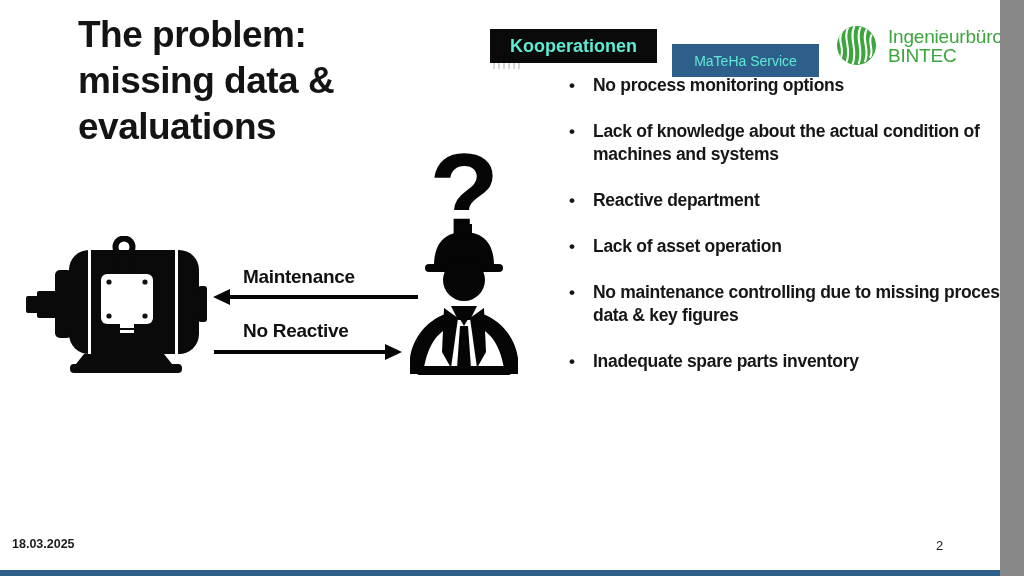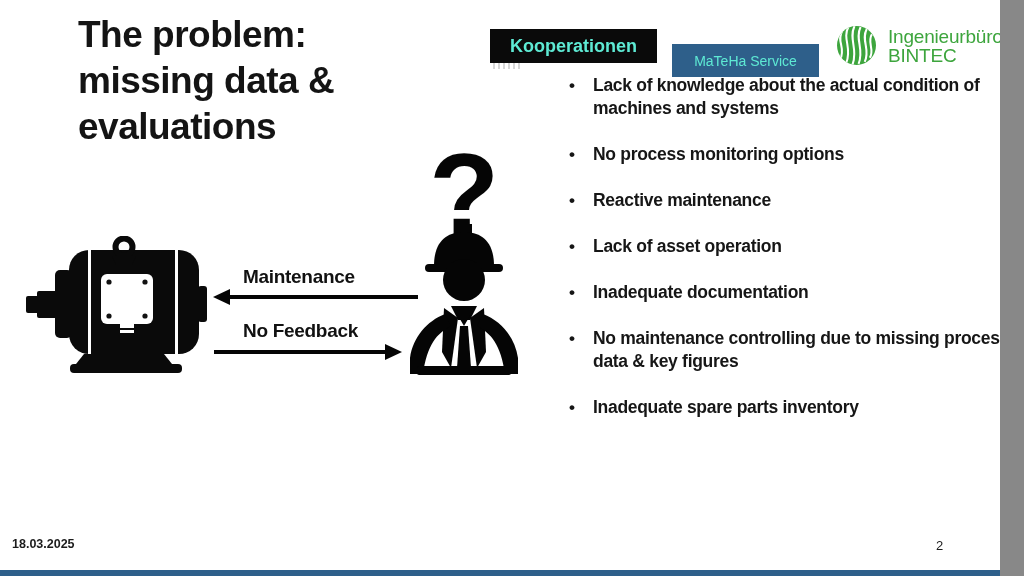--- a/index.html
+++ b/index.html
@@ -90,25 +90,24 @@
         <path d="M35,9 C30,17 38,24 33,32"></path>
       </g>
     </svg>
     <div id="logo-text">
       <div>Ingenieurbüro</div>
       <div>BINTEC</div>
     </div>
   </div>
 
   <ul id="bullets">
+    <li>No process monitoring options</li>
     <li>Lack of knowledge about the actual condition of machines and systems</li>
-    <li>No process monitoring options</li>
-    <li>Reactive maintenance</li>
+    <li>Reactive department</li>
     <li>Lack of asset operation</li>
-    <li>Inadequate documentation</li>
     <li>No maintenance controlling due to missing process data &amp; key figures</li>
     <li>Inadequate spare parts inventory</li>
   </ul>
 
   <svg id="motor-icon" width="196" height="142" viewBox="0 0 196 142">
     <g fill="#0a0a0a">
       <rect x="2" y="60" width="13" height="17" rx="2"></rect>
       <rect x="13" y="55" width="20" height="27" rx="2"></rect>
       <rect x="31" y="34" width="17" height="68" rx="5"></rect>
       <rect x="45" y="14" width="130" height="104" rx="20"></rect>
@@ -130,21 +129,21 @@
     <rect x="96" y="88" width="14" height="4" fill="#ffffff"></rect>
     <rect x="96" y="94" width="14" height="3" fill="#ffffff"></rect>
   </svg>
 
   <span id="label-maintenance" class="arrow-label">Maintenance</span>
   <div id="arrow-maintenance" class="arrow">
     <div class="head-l"></div>
     <div class="line"></div>
   </div>
 
-  <span id="label-nofeedback" class="arrow-label">No Feedback</span>
+  <span id="label-nofeedback" class="arrow-label">No Reactive</span>
   <div id="arrow-nofeedback" class="arrow">
     <div class="line"></div>
     <div class="head-r"></div>
   </div>
 
   <svg id="person-icon" width="122" height="232" viewBox="0 0 122 232">
     <text x="60" y="90" text-anchor="middle" font-family="Liberation Sans, DejaVu Sans, sans-serif" font-size="115" font-weight="bold" fill="#050505">?</text>
     <g fill="#050505">
       <path d="M52,80 h16 v10 h-5 v-6 h-6 v6 h-5 Z"></path>
       <path d="M30,122 C30,96 44,88 60,88 C76,88 90,96 90,122 Z"></path>

